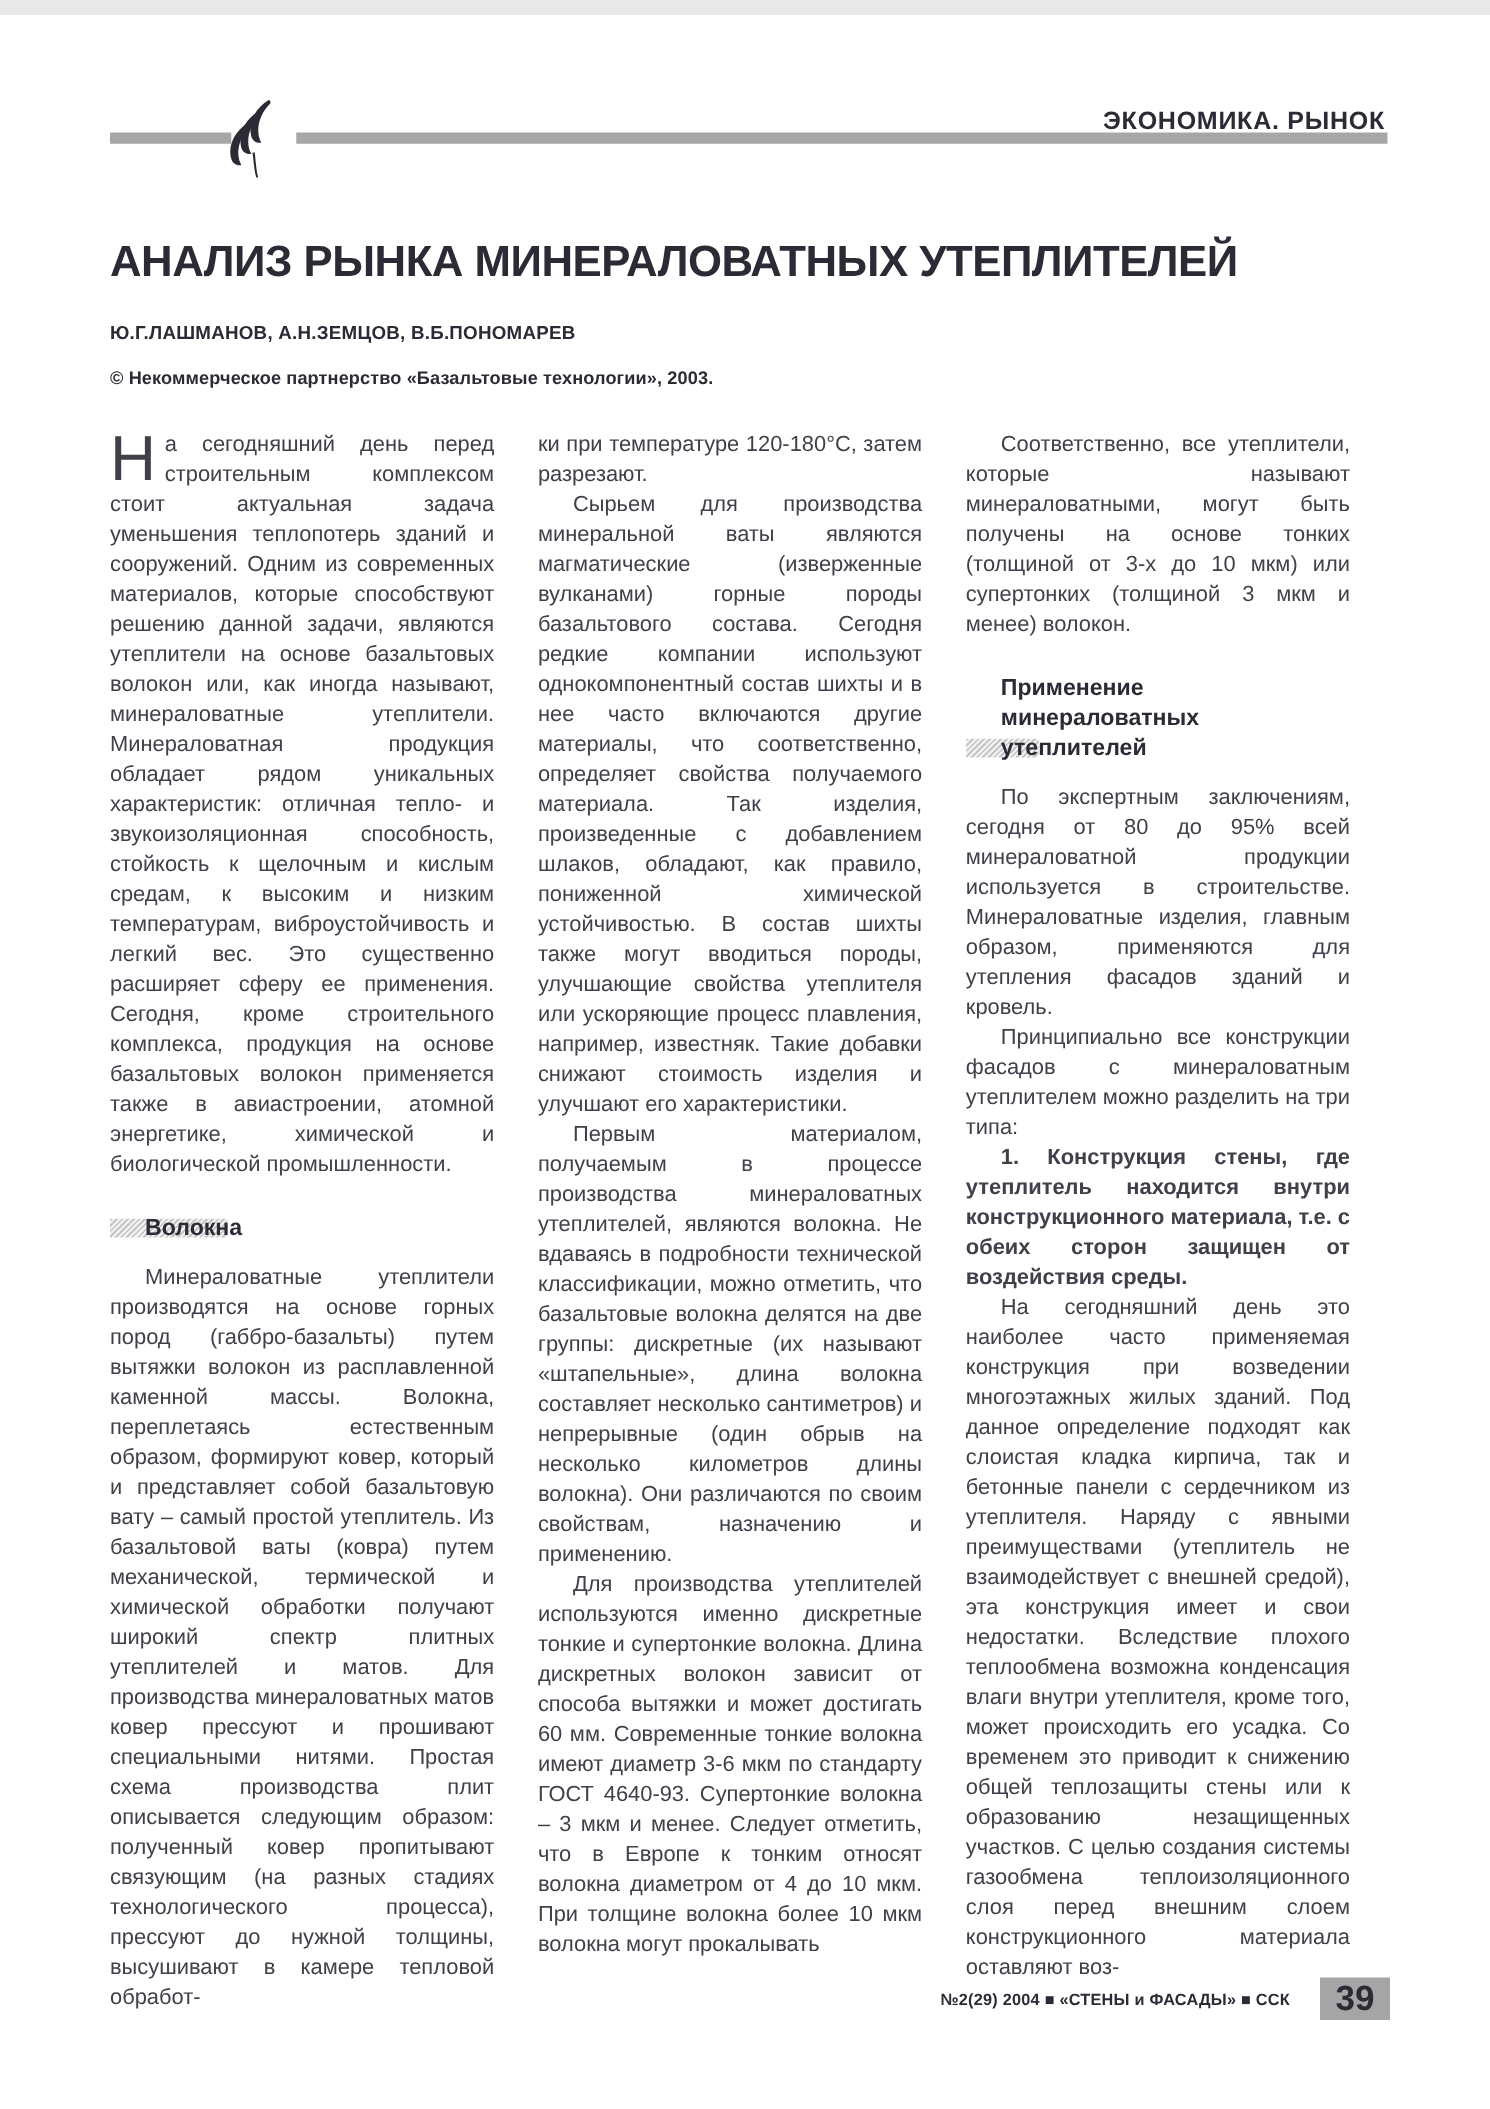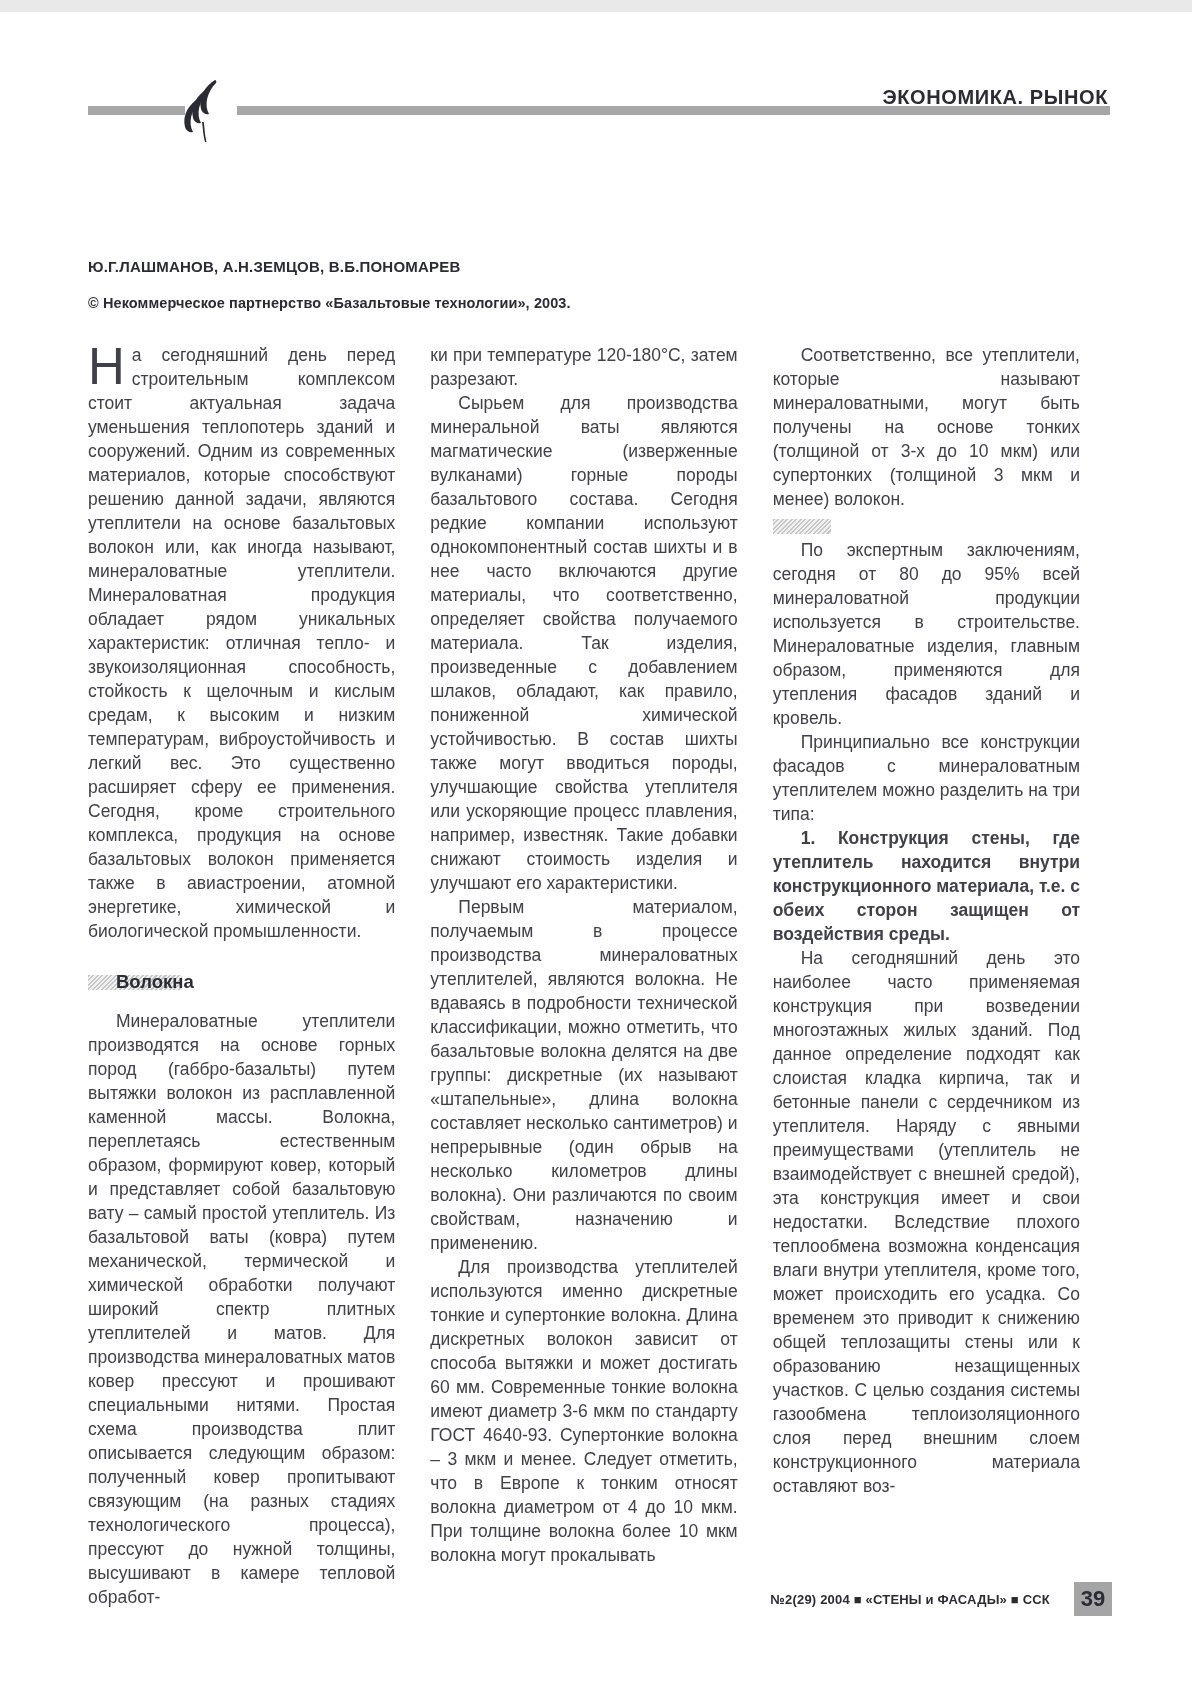--- a/index.html
+++ b/index.html
@@ -82,24 +82,24 @@
   
   .footer{
     position:absolute;top:1570px;right:80px;
     display:flex;align-items:center;gap:24px;
   }
   .footer-text{
     font-size:13px;font-weight:bold;letter-spacing:.2px;
     color:var(--ink);
   }
   .page-badge{
-    width:38px;height:34px;
+    width:56px;height:34px;
     background:var(--badge-gray);
     display:flex;align-items:center;justify-content:center;
-    font-size:22px;font-weight:bold;color:var(--ink);
+    font-size:28px;font-weight:bold;color:var(--ink);
   }
 </style>
 </head>
 <body>
 
 <div class="page">
 
   <div class="bar bar-left"></div>
   <div class="bar bar-right"></div>
 
@@ -107,41 +107,42 @@
     <g fill="#2b2b36">
       <path d="M33,0 C23,6 16,17 19,29 C20,33 24,35 27,34 C22,25 25,12 34,3 C35,2 34,0 33,0 Z"></path>
       <path d="M25,9 C15,15 8,26 11,38 C12,42 16,44 19,43 C14,34 17,21 26,12 C27,11 26,9 25,9 Z"></path>
       <path d="M17,18 C7,24 0,35 3,47 C4,51 8,53 11,52 C6,43 9,30 18,21 C19,20 18,18 17,18 Z"></path>
       <path d="M20,42 C21,49 21,55 23,62 L24.5,62 C22.8,55 22.6,49 21.8,42 Z"></path>
     </g>
   </svg>
 
   <div class="section-label">ЭКОНОМИКА. РЫНОК</div>
 
+  <h1 class="title">АНАЛИЗ РЫНКА МИНЕРАЛОВАТНЫХ УТЕПЛИТЕЛЕЙ</h1>
   <div class="authors">Ю.Г.ЛАШМАНОВ, А.Н.ЗЕМЦОВ, В.Б.ПОНОМАРЕВ</div>
   <div class="copyright">© Некоммерческое партнерство «Базальтовые технологии», 2003.</div>
 
   <div class="columns">
 
     <div class="column">
       <p class="para"><span class="dropcap">Н</span><span>а сегодняшний день перед строительным комплексом стоит актуальная задача уменьшения теплопотерь зданий и сооружений. Одним из современных материалов, которые способствуют решению данной задачи, являются утеплители на основе базальтовых волокон или, как иногда называют, минераловатные утеплители. Минераловатная продукция обладает рядом уникальных характеристик: отличная тепло- и звукоизоляционная способность, стойкость к щелочным и кислым средам, к высоким и низким температурам, виброустойчивость и легкий вес. Это существенно расширяет сферу ее применения. Сегодня, кроме строительного комплекса, продукция на основе базальтовых волокон применяется также в авиастроении, атомной энергетике, химической и биологической промышленности.</span></p>
       <h2 class="col-heading"><span class="hatch"></span><span class="ht">Волокна</span></h2>
       <p class="para indent">Минераловатные утеплители производятся на основе горных пород (габбро-базальты) путем вытяжки волокон из расплавленной каменной массы. Волокна, переплетаясь естественным образом, формируют ковер, который и представляет собой базальтовую вату – самый простой утеплитель. Из базальтовой ваты (ковра) путем механической, термической и химической обработки получают широкий спектр плитных утеплителей и матов. Для производства минераловатных матов ковер прессуют и прошивают специальными нитями. Простая схема производства плит описывается следующим образом: полученный ковер пропитывают связующим (на разных стадиях технологического процесса), прессуют до нужной толщины, высушивают в камере тепловой обработ-</p>
     </div>
 
     <div class="column">
       <p class="para">ки при температуре 120-180°С, затем разрезают.</p>
       <p class="para indent">Сырьем для производства минеральной ваты являются магматические (изверженные вулканами) горные породы базальтового состава. Сегодня редкие компании используют однокомпонентный состав шихты и в нее часто включаются другие материалы, что соответственно, определяет свойства получаемого материала. Так изделия, произведенные с добавлением шлаков, обладают, как правило, пониженной химической устойчивостью. В состав шихты также могут вводиться породы, улучшающие свойства утеплителя или ускоряющие процесс плавления, например, известняк. Такие добавки снижают стоимость изделия и улучшают его характеристики.</p>
       <p class="para indent">Первым материалом, получаемым в процессе производства минераловатных утеплителей, являются волокна. Не вдаваясь в подробности технической классификации, можно отметить, что базальтовые волокна делятся на две группы: дискретные (их называют «штапельные», длина волокна составляет несколько сантиметров) и непрерывные (один обрыв на несколько километров длины волокна). Они различаются по своим свойствам, назначению и применению.</p>
       <p class="para indent">Для производства утеплителей используются именно дискретные тонкие и супертонкие волокна. Длина дискретных волокон зависит от способа вытяжки и может достигать 60 мм. Современные тонкие волокна имеют диаметр 3-6 мкм по стандарту ГОСТ 4640-93. Супертонкие волокна – 3 мкм и менее. Следует отметить, что в Европе к тонким относят волокна диаметром от 4 до 10 мкм. При толщине волокна более 10 мкм волокна могут прокалывать</p>
     </div>
 
     <div class="column">
       <p class="para indent">Соответственно, все утеплители, которые называют минераловатными, могут быть получены на основе тонких (толщиной от 3-х до 10 мкм) или супертонких (толщиной 3 мкм и менее) волокон.</p>
-      <h2 class="col-heading heading-3line"><span class="hatch hatch-sm"></span></h2>
+      <h2 class="col-heading heading-3line"><span class="hatch hatch-sm"></span><span class="ht">Применение минераловатных утеплителей</span></h2>
       <p class="para indent">По экспертным заключениям, сегодня от 80 до 95% всей минераловатной продукции используется в строительстве. Минераловатные изделия, главным образом, применяются для утепления фасадов зданий и кровель.</p>
       <p class="para indent">Принципиально все конструкции фасадов с минераловатным утеплителем можно разделить на три типа:</p>
       <p class="para indent bold">1. Конструкция стены, где утеплитель находится внутри конструкционного материала, т.е. с обеих сторон защищен от воздействия среды.</p>
       <p class="para indent">На сегодняшний день это наиболее часто применяемая конструкция при возведении многоэтажных жилых зданий. Под данное определение подходят как слоистая кладка кирпича, так и бетонные панели с сердечником из утеплителя. Наряду с явными преимуществами (утеплитель не взаимодействует с внешней средой), эта конструкция имеет и свои недостатки. Вследствие плохого теплообмена возможна конденсация влаги внутри утеплителя, кроме того, может происходить его усадка. Со временем это приводит к снижению общей теплозащиты стены или к образованию незащищенных участков. С целью создания системы газообмена теплоизоляционного слоя перед внешним слоем конструкционного материала оставляют воз-</p>
     </div>
 
   </div>
 
   <div class="footer">
     <span class="footer-text">№2(29) 2004 ■ «СТЕНЫ и ФАСАДЫ» ■ ССК</span>

